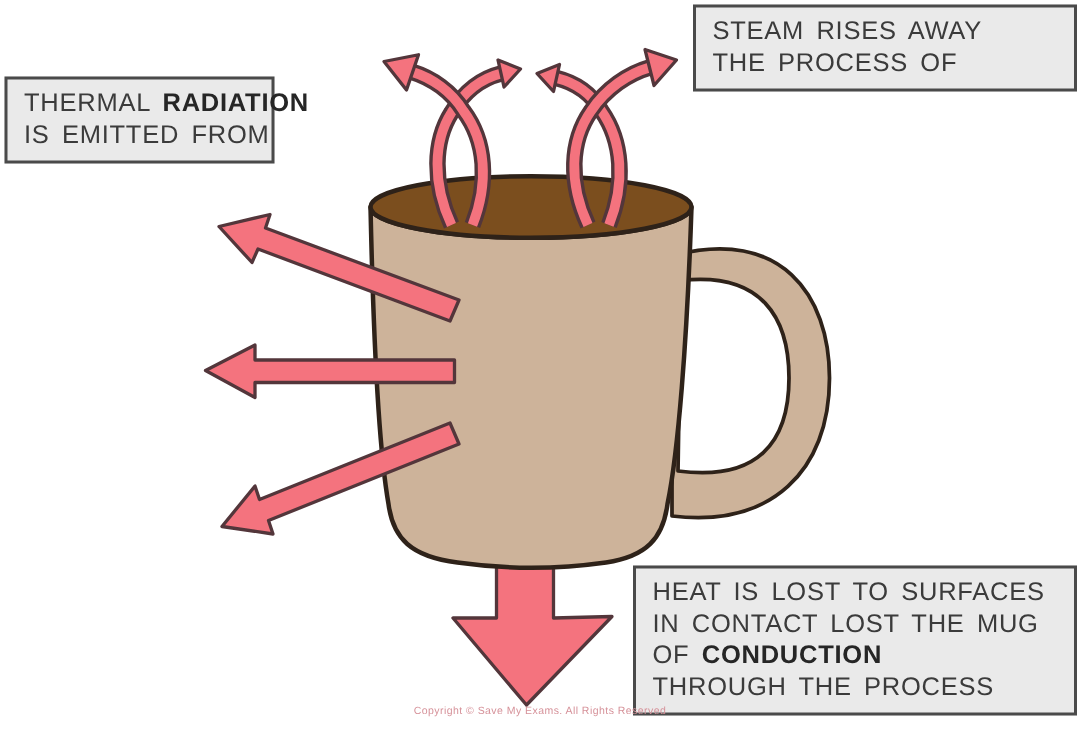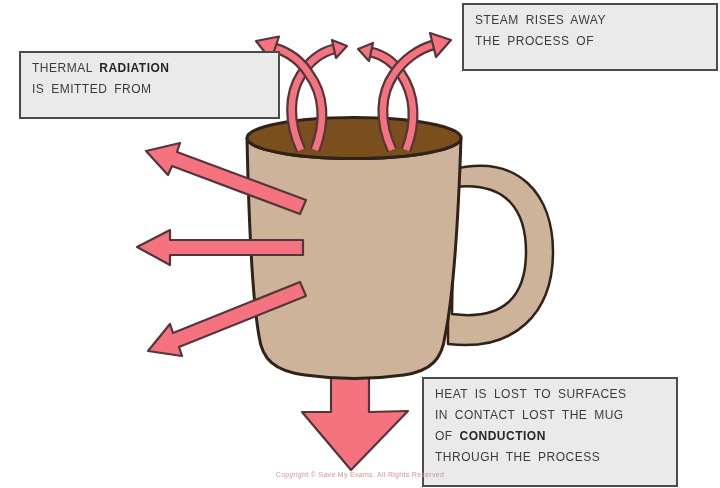--- a/index.html
+++ b/index.html
@@ -21,28 +21,28 @@
   .handle{fill:var(--mug-body);stroke:var(--mug-outline);stroke-width:2.5;stroke-linejoin:round}
   .hole{fill:var(--background);stroke:var(--mug-outline);stroke-width:2.5;stroke-linejoin:round}
   .tea{fill:var(--tea-fill);stroke:var(--mug-outline);stroke-width:3}
   .arrow{fill:var(--arrow-fill);stroke:var(--arrow-outline);stroke-width:2.2;stroke-linejoin:round}
   .su{stroke:var(--arrow-outline);stroke-width:11;fill:none;stroke-linecap:butt}
   .so{stroke:var(--arrow-fill);stroke-width:6.5;fill:none;stroke-linecap:butt}
 
   .tbox{
     position:absolute;background:var(--box-bg);
     border:2px solid var(--box-border);box-sizing:border-box;
-    color:var(--text);font-size:12px;line-height:21px;
-    letter-spacing:.5px;word-spacing:3px;padding:5px 8px 17px 11px;
+    color:var(--text);font-size:17px;line-height:21px;
+    letter-spacing:.5px;word-spacing:3px;padding:5px 8px 7px 11px;
     white-space:nowrap;
   }
   .tbox b{font-weight:bold;color:#262626}
-  #box-radiation{left:19px;top:51px;width:261px}
+  #box-radiation{left:3px;top:51px;width:180px}
   #box-convection{left:462px;top:3px;width:256px}
-  #box-conduction{left:422px;top:377px;width:256px}
+  #box-conduction{left:422px;top:377px;width:296px}
 
   .copyright{
     position:absolute;left:0;right:0;top:471px;text-align:center;
     font-size:7px;letter-spacing:.3px;color:var(--copyright);
   }
 </style>
 </head>
 <body>
 
 <div class="stage">

